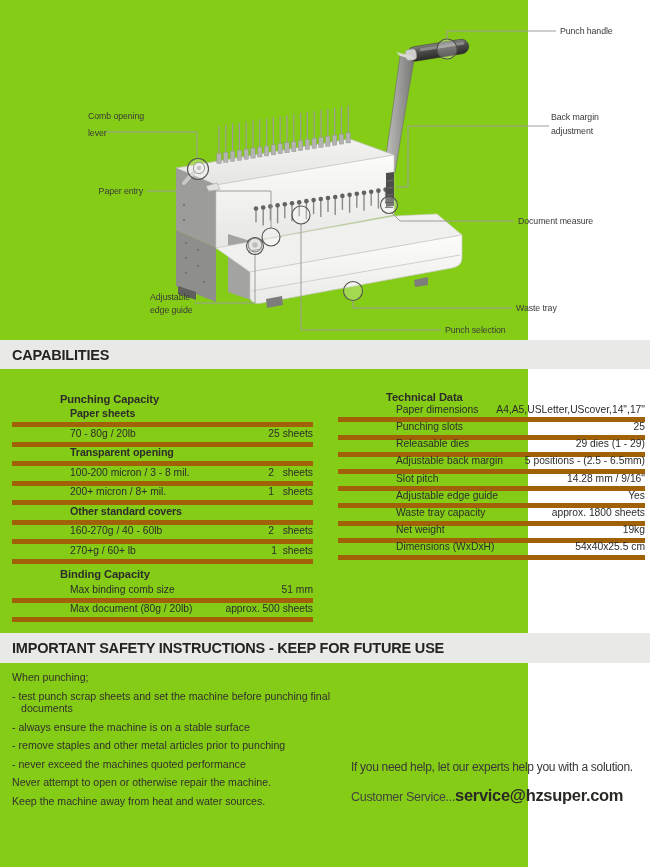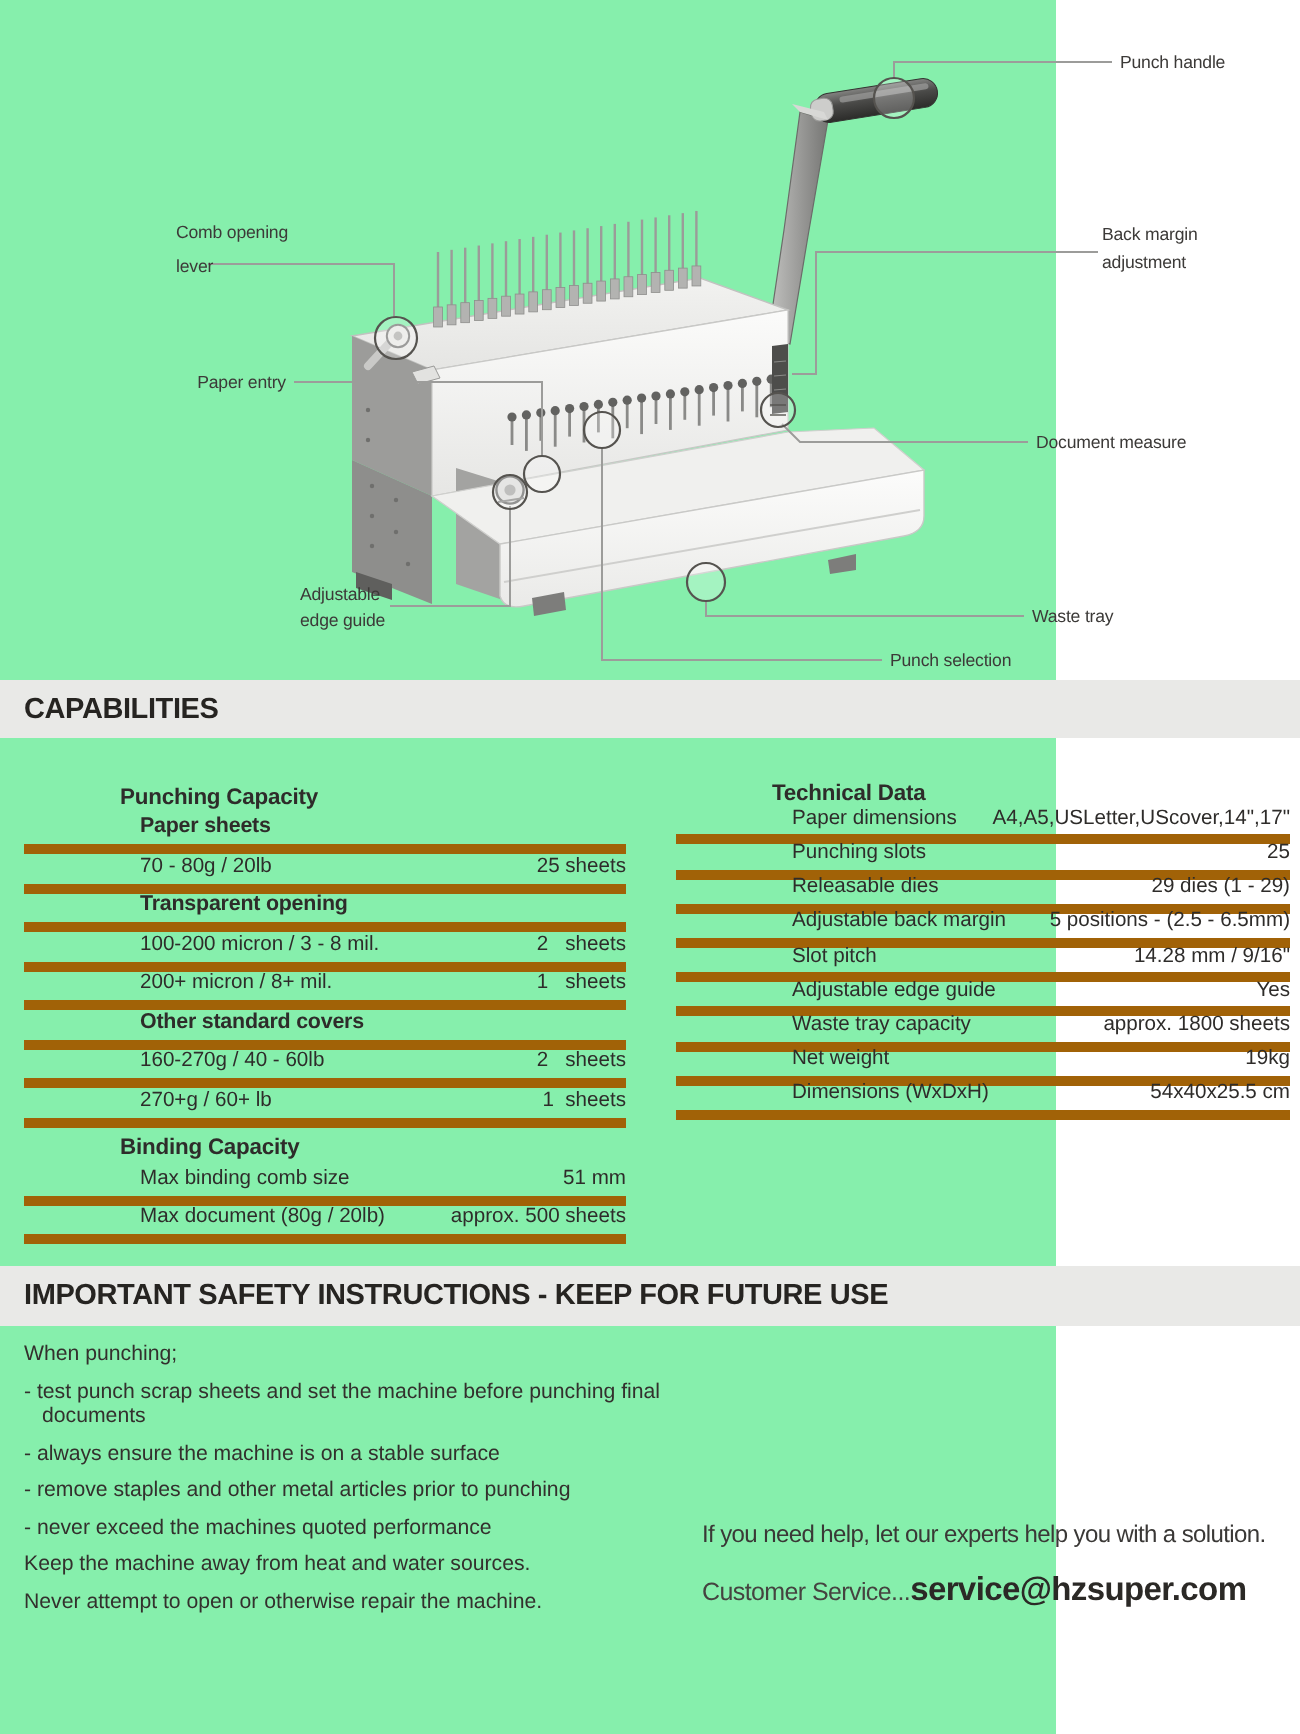--- a/index.html
+++ b/index.html
@@ -2,21 +2,21 @@
 <html><head>
 <meta charset="utf-8">
 <style>
   * { margin:0; padding:0; box-sizing:border-box; }
   html,body { background:#ffffff; }
   body {
     width:650px; height:867px; position:relative; overflow:hidden;
     font-family:"Liberation Sans","DejaVu Sans",sans-serif;
     color:#2e2c2a;
   }
-  .page { position:relative; width:528px; height:867px; background:#86efac; }
+  .page { position:relative; width:528px; height:867px; background:#84cc16; }
 
   
   #diagram { position:absolute; top:0; left:0; width:650px; height:353px; }
   #diagram svg { display:block; }
   .diag-label { font-size:8.8px; fill:#3c3a38; letter-spacing:-0.1px; }
 
   
   .section-bar {
     position:absolute; left:0; width:650px; background:#e9e9e7;
     display:flex; align-items:center;
@@ -371,22 +371,22 @@
   <div id="safety-left">
     <div class="safety-line">When punching;</div>
     <div id="safety-bullets">
         <div class="safety-line">- test punch scrap sheets and set the machine before punching final
 documents</div>
         <div class="safety-line">- always ensure the machine is on a stable surface</div>
         <div class="safety-line">- remove staples and other metal articles prior to punching</div>
         <div class="safety-line">- never exceed the machines quoted performance</div>
       </div>
     <div id="safety-notes">
+        <div class="safety-line">Never attempt to open or otherwise repair the machine.</div>
         <div class="safety-line">Keep the machine away from heat and water sources.</div>
-        <div class="safety-line">Never attempt to open or otherwise repair the machine.</div>
       </div>
   </div>
 
   <div id="help-block">
     <div id="help-line">If you need help, let our experts help you with a solution.</div>
     <div id="customer-line">
       <span id="customer-label">Customer Service...</span>
       <span id="customer-email">service@hzsuper.com</span>
     </div>
   </div>

